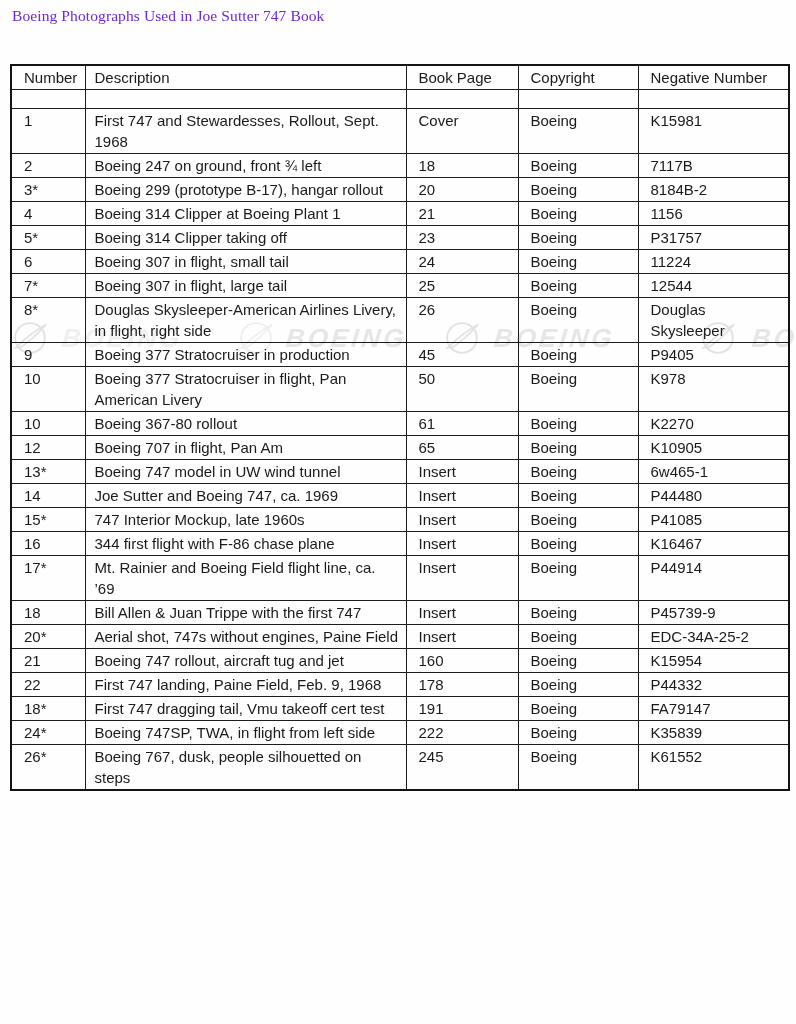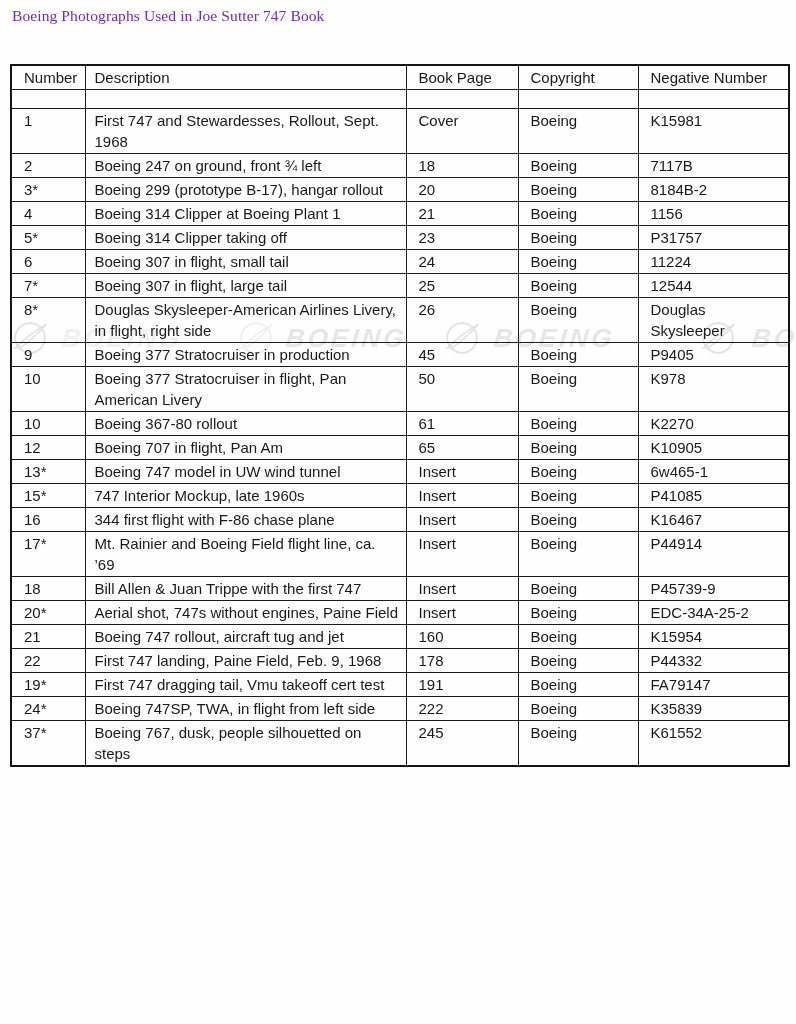--- a/index.html
+++ b/index.html
@@ -224,20 +224,27 @@
     <td class="c-neg">K10905</td>
   </tr>
         <tr>
     <td class="c-num">13*</td>
     <td class="c-desc">Boeing 747 model in UW wind tunnel</td>
     <td class="c-page">Insert</td>
     <td class="c-copy">Boeing</td>
     <td class="c-neg">6w465-1</td>
   </tr>
         <tr>
+    <td class="c-num">14</td>
+    <td class="c-desc">Joe Sutter and Boeing 747, ca. 1969</td>
+    <td class="c-page">Insert</td>
+    <td class="c-copy">Boeing</td>
+    <td class="c-neg">P44480</td>
+  </tr>
+        <tr>
     <td class="c-num">15*</td>
     <td class="c-desc">747 Interior Mockup, late 1960s</td>
     <td class="c-page">Insert</td>
     <td class="c-copy">Boeing</td>
     <td class="c-neg">P41085</td>
   </tr>
         <tr>
     <td class="c-num">16</td>
     <td class="c-desc">344 first flight with F-86 chase plane</td>
     <td class="c-page">Insert</td>
@@ -273,35 +280,35 @@
     <td class="c-neg">K15954</td>
   </tr>
         <tr>
     <td class="c-num">22</td>
     <td class="c-desc">First 747 landing, Paine Field, Feb. 9, 1968</td>
     <td class="c-page">178</td>
     <td class="c-copy">Boeing</td>
     <td class="c-neg">P44332</td>
   </tr>
         <tr>
-    <td class="c-num">19*</td>
+    <td class="c-num">18*</td>
     <td class="c-desc">First 747 dragging tail, Vmu takeoff cert test</td>
     <td class="c-page">191</td>
     <td class="c-copy">Boeing</td>
     <td class="c-neg">FA79147</td>
   </tr>
         <tr>
     <td class="c-num">24*</td>
     <td class="c-desc">Boeing 747SP, TWA, in flight from left side</td>
     <td class="c-page">222</td>
     <td class="c-copy">Boeing</td>
     <td class="c-neg">K35839</td>
   </tr>
         <tr>
-    <td class="c-num">37*</td>
+    <td class="c-num">26*</td>
     <td class="c-desc">Boeing 767, dusk, people silhouetted on steps</td>
     <td class="c-page">245</td>
     <td class="c-copy">Boeing</td>
     <td class="c-neg">K61552</td>
   </tr>
       </tbody>
   </table>
 
 </div>
 

